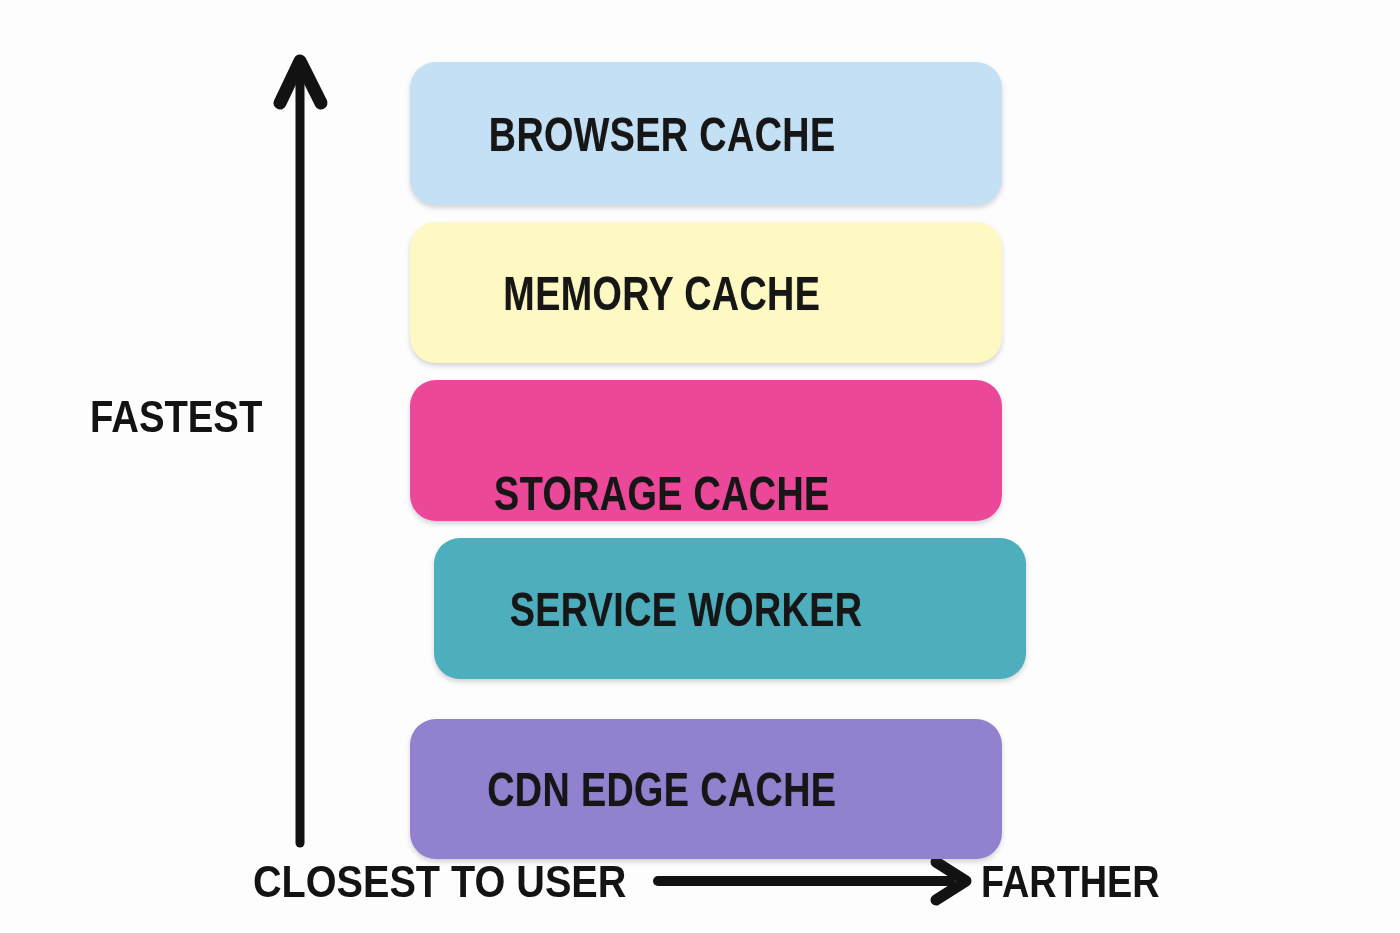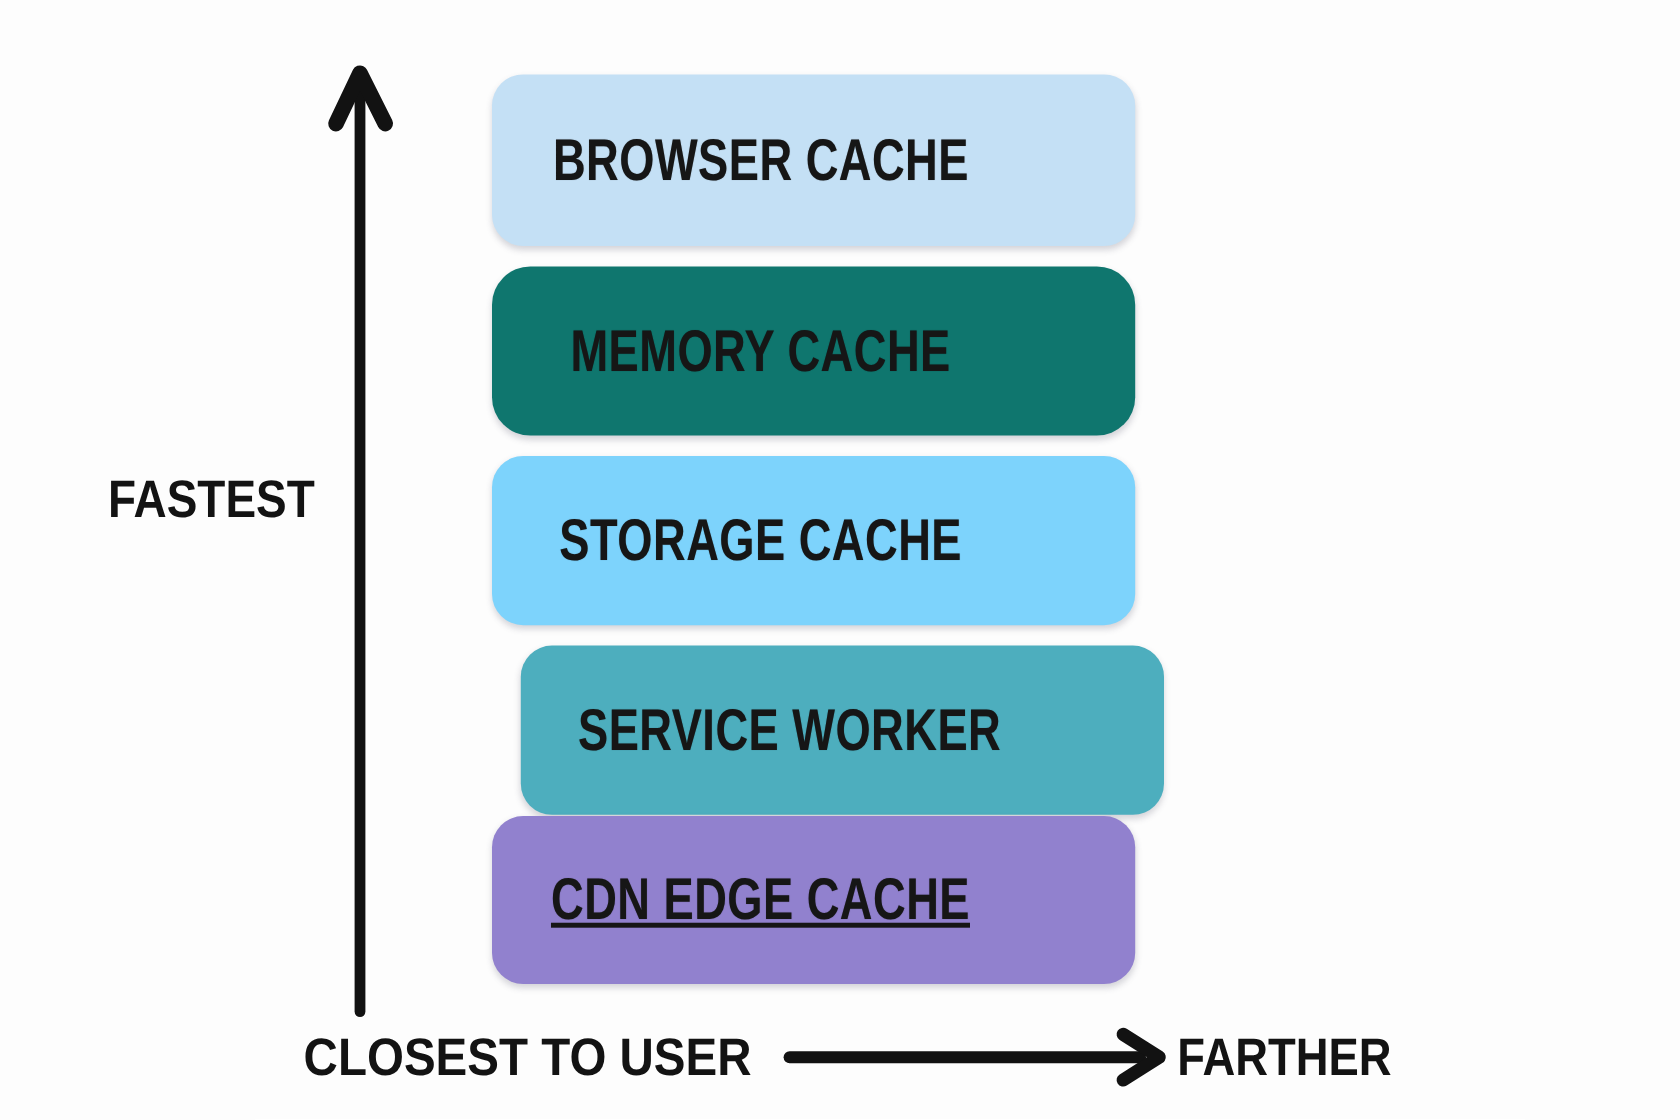--- a/index.html
+++ b/index.html
@@ -19,32 +19,32 @@
   .arrow-svg {
     position: absolute;
     top: 0;
     left: 0;
     width: 1400px;
     height: 933px;
   }
   .layer-box {
     position: absolute;
     left: 410px;
-    width: 536px;
+    width: 592px;
     border-radius: 26px;
     display: flex;
     align-items: center;
     justify-content: center;
     box-shadow: 0 3px 5px rgba(70, 70, 90, 0.22);
   }
   .layer-box.l0 { top: 62px;  height: 143px; }
   .layer-box.l1 { top: 222px; height: 141px; }
   .layer-box.l2 { top: 380px; height: 141px; }
   .layer-box.l3 { top: 538px; height: 141px; }
-  .layer-box.l4 { top: 680px; height: 140px; text-decoration: underline; }
+  .layer-box.l4 { top: 719px; height: 140px; }
   .layer-label {
     font-size: 49px;
     font-weight: 700;
     letter-spacing: 0.5px;
     white-space: nowrap;
     color: #161616;
     transform: translateX(-44px) scaleX(0.77);
     text-shadow: 0 0 1px rgba(0,0,0,0.35);
   }
   .axis-label {
@@ -90,25 +90,25 @@
       <path d="M936 862 L966 881 L936 900" stroke-width="11" stroke-linecap="round" stroke-linejoin="round"></path>
     </g>
   </svg>
 
   <div class="axis-label fastest-label">FASTEST</div>
 
   <div class="layer-box l0" style="background-color: rgb(196, 224, 245);">
     <span class="layer-label">BROWSER CACHE</span>
   </div>
 
-  <div class="layer-box l1" style="background-color: #0f766e; border-radius: 32px;">
+  <div class="layer-box l1" style="background-color: #fef9c3;">
     <span class="layer-label">MEMORY CACHE</span>
   </div>
 
-  <div class="layer-box l2" style="background-color: #7dd3fc;">
+  <div class="layer-box l2" style="background-color: #ec4899; align-items: flex-end;">
     <span class="layer-label">STORAGE CACHE</span>
   </div>
 
   <div class="layer-box l3" style="background-color: rgb(77, 174, 190); margin-left: 24px;">
     <span class="layer-label">SERVICE WORKER</span>
   </div>
 
   <div class="layer-box l4" style="background-color: rgb(145, 129, 206);">
     <span class="layer-label">CDN EDGE CACHE</span>
   </div>

